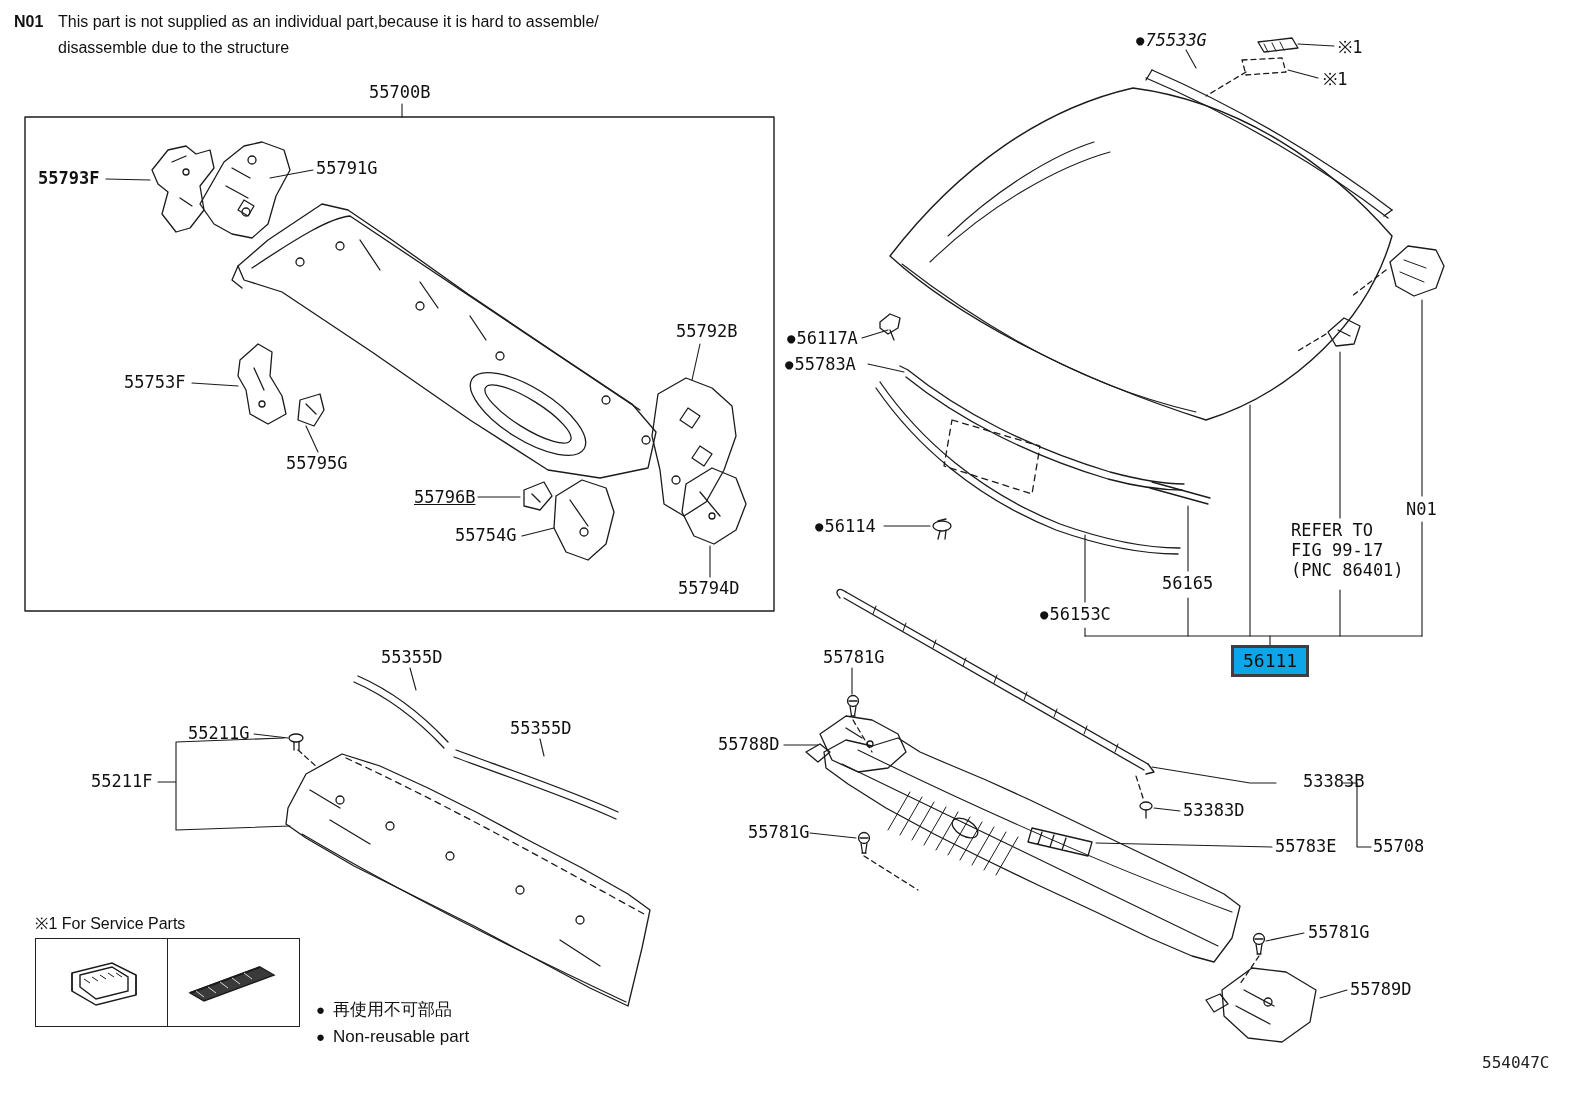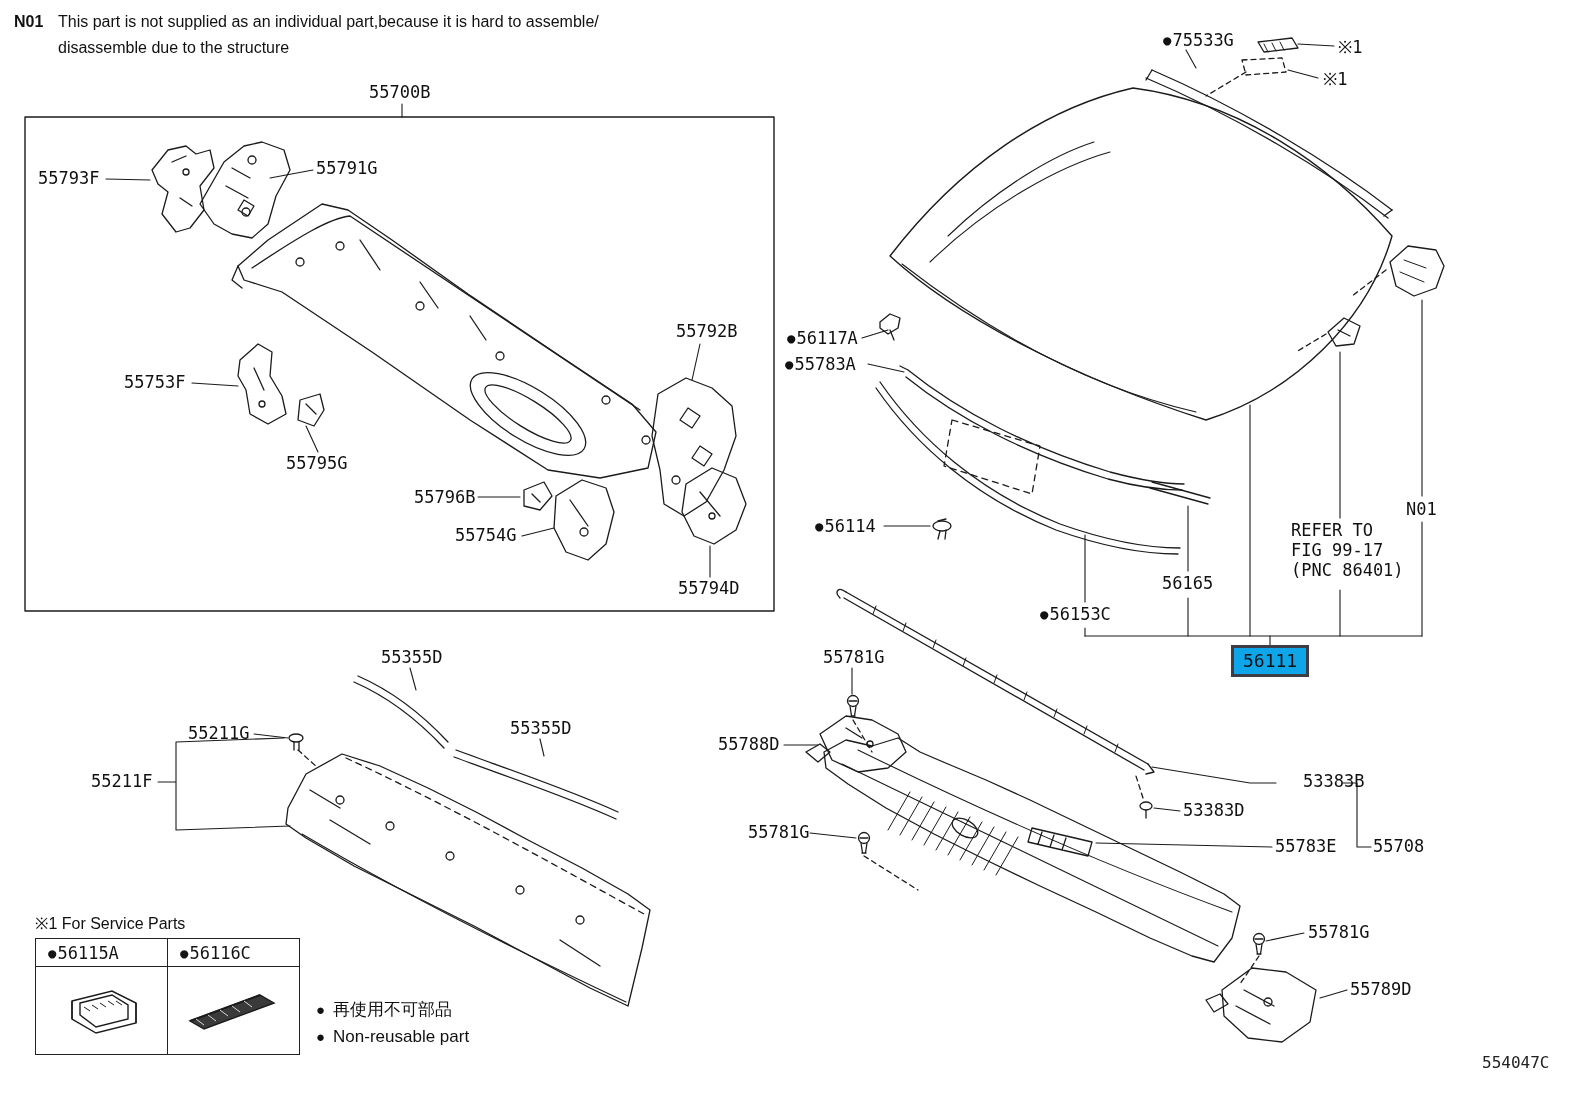--- a/index.html
+++ b/index.html
@@ -239,37 +239,37 @@
     <span class="note-lines">
       <span>This part is not supplied as an individual part,because it is hard to assemble/</span><br>
       <span>disassemble due to the structure</span>
     </span>
   </div>
 
   <div id="labels">
 
       <div class="plabel" style="left: 369px; top: 84px;"><span class="txt">55700B</span></div>
 
-      <div class="plabel" style="left: 38px; top: 170px;"><span class="txt">55793F</span></div>
+      <div class="plabel" style="left: 38px; top: 170px; font-weight: bold;"><span class="txt">55793F</span></div>
 
       <div class="plabel" style="left: 316px; top: 160px;"><span class="txt">55791G</span></div>
 
       <div class="plabel" style="left: 124px; top: 374px;"><span class="txt">55753F</span></div>
 
       <div class="plabel" style="left: 286px; top: 455px;"><span class="txt">55795G</span></div>
 
       <div class="plabel" style="left: 676px; top: 323px;"><span class="txt">55792B</span></div>
 
-      <div class="plabel" style="left: 414px; top: 489px;"><span class="txt">55796B</span></div>
+      <div class="plabel" style="left: 414px; top: 489px; text-decoration: underline;"><span class="txt">55796B</span></div>
 
       <div class="plabel" style="left: 455px; top: 527px;"><span class="txt">55754G</span></div>
 
       <div class="plabel" style="left: 678px; top: 580px;"><span class="txt">55794D</span></div>
 
-      <div class="plabel" style="left: 1163px; top: 32px;"><span class="bullet">●</span><span class="txt">75533G</span></div>
+      <div class="plabel" style="left: 1136px; top: 32px; font-style: italic;"><span class="bullet">●</span><span class="txt">75533G</span></div>
 
       <div class="plabel" style="left: 1338px; top: 39px;"><span class="txt">※1</span></div>
 
       <div class="plabel" style="left: 1323px; top: 71px;"><span class="txt">※1</span></div>
 
       <div class="plabel" style="left: 779px; top: 330px; margin-left: 8px;"><span class="bullet">●</span><span class="txt">56117A</span></div>
 
       <div class="plabel" style="left: 785px; top: 356px;"><span class="bullet">●</span><span class="txt">55783A</span></div>
 
       <div class="plabel" style="left: 815px; top: 518px;"><span class="bullet">●</span><span class="txt">56114</span></div>
@@ -312,24 +312,20 @@
   <div class="refer">
     <div>REFER TO</div>
     <div>FIG 99-17</div>
     <div>(PNC 86401)</div>
   </div>
 
   <div class="svc">
     <div class="svc-title">※1 For Service Parts</div>
     <table class="svc-table">
       <tbody>
-          <tr class="hdr">
-        <td><span class="bullet">●</span><span>56115A</span></td>
-        <td><span class="bullet">●</span><span>56116C</span></td>
-      </tr>
       <tr class="imgs">
         <td>
           <svg width="120" height="80" viewBox="0 0 120 80" fill="none" stroke="#1b1b1b" stroke-width="1.4">
             <path d="M30,32 L70,22 L94,34 L94,54 L54,64 L30,50 Z"></path>
             <path d="M38,34 L70,26 L86,36 L86,50 L54,58 L38,46 Z"></path>
             <path d="M42,38 l6,4 M50,36 l6,4 M58,34 l6,4 M66,32 l6,4 M74,32 l6,4" stroke-width="1"></path>
             <path d="M30,32 L30,50 M94,34 L94,54"></path>
           </svg>
         </td>
         <td>

